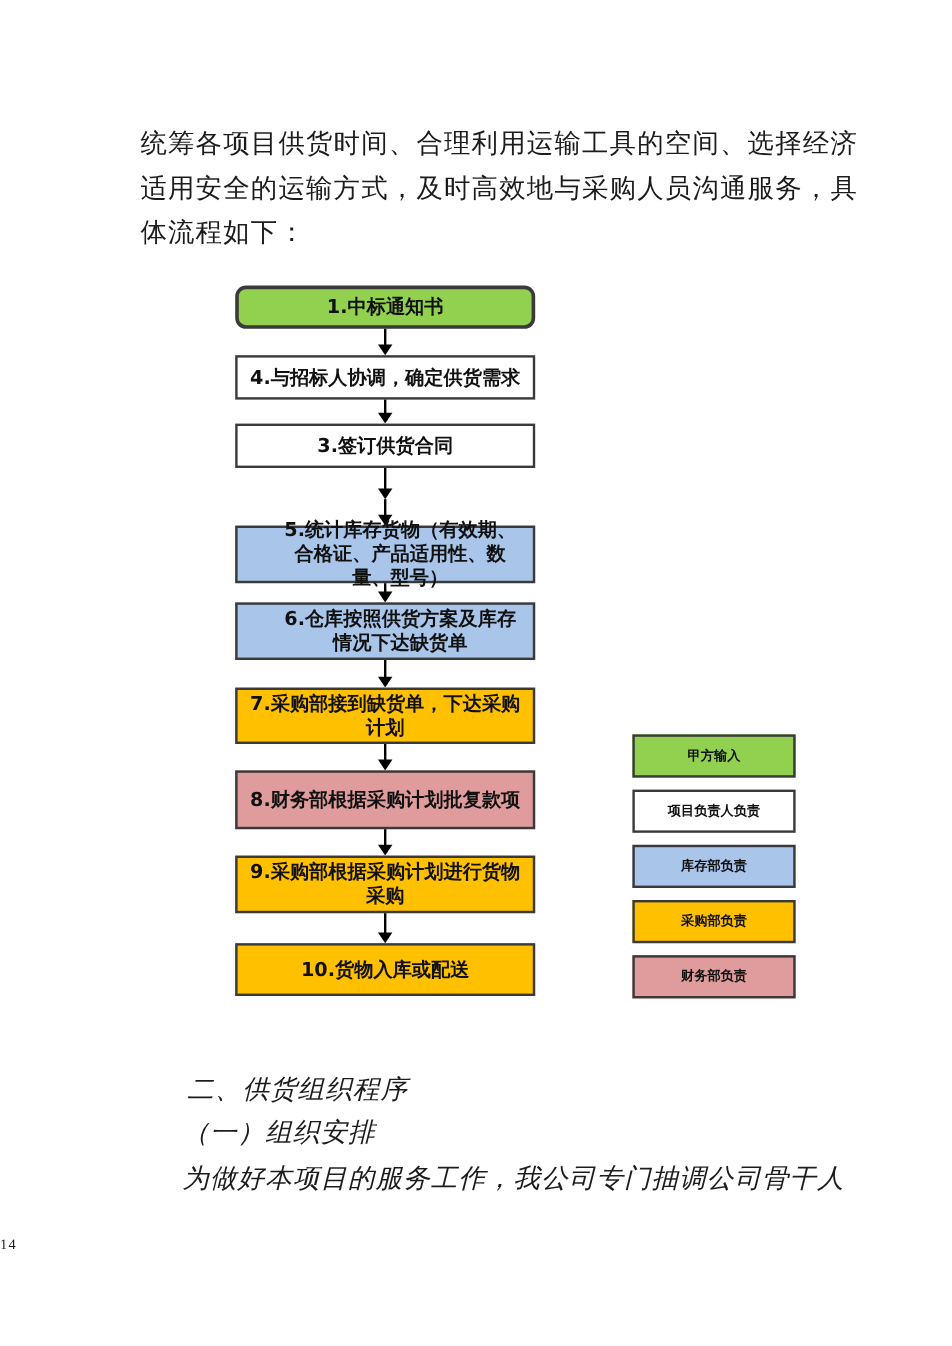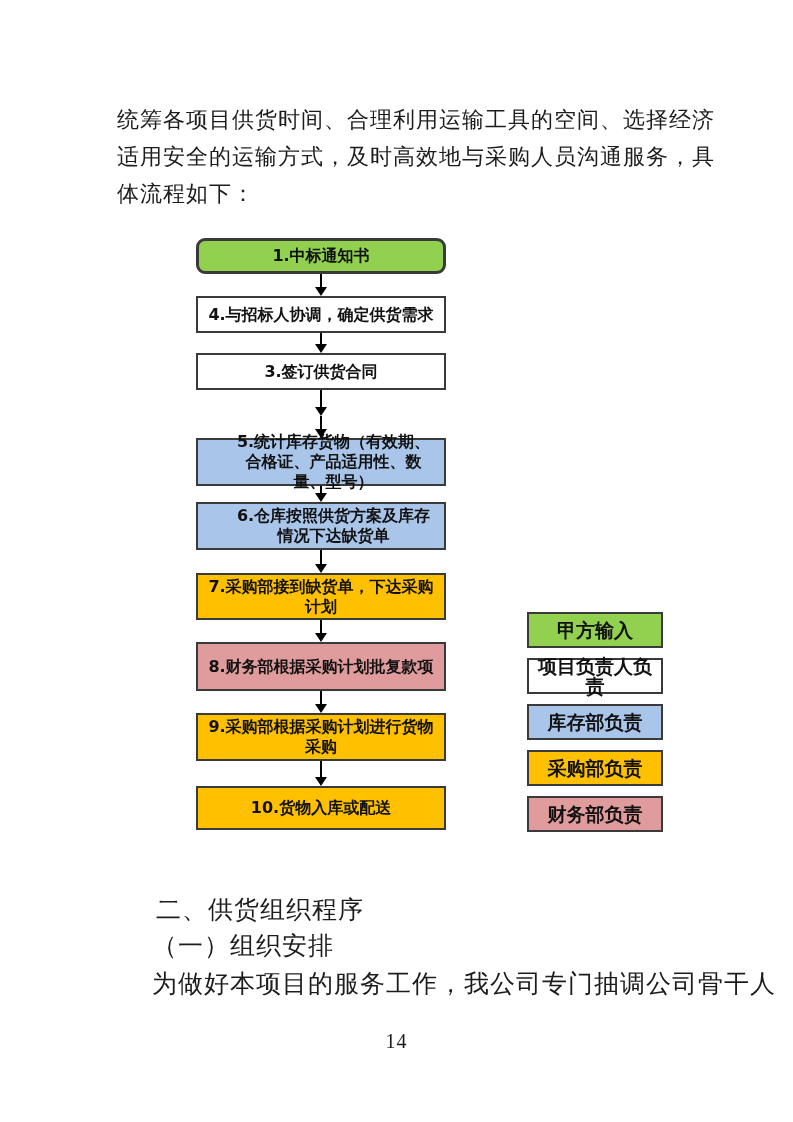--- a/index.html
+++ b/index.html
@@ -17,23 +17,24 @@
     position:absolute;
     left:117px;
     width:600px;
     font-size:22px;
     line-height:37px;
     letter-spacing:1px;
     white-space:nowrap;
   }
   .heading-line{
     position:absolute;
-    font-size:25px;
+    font-size:22px;
     letter-spacing:1px;
     white-space:nowrap;
+    font-style:italic;
   }
   
   .flow{
     position:absolute;
     left:196px;top:238px;
     width:250px;
     display:flex;flex-direction:column;align-items:center;
   }
   .step{
     box-sizing:border-box;
@@ -75,28 +76,28 @@
   
   .legend{
     position:absolute;
     left:527px;top:612px;
     width:136px;
     display:flex;flex-direction:column;
   }
   .legend .step{
     width:136px;height:36px;
     margin-bottom:10px;
-    font-size:19px;
+    font-size:11px;
     padding:2px 4px;
   }
   .page-number{
     position:absolute;
     top:1030px;left:0;width:100%;
-    text-align:center;
-    font-size:20px;
+    text-align:left;
+    font-size:12px;
     letter-spacing:1px;
   }
 </style>
 </head>
 <body>
 
 <div class="page">
 
   <div class="para-line" style="top:101px;">统筹各项目供货时间、合理利用运输工具的空间、选择经济</div>
   <div class="para-line" style="top:138px;">适用安全的运输方式，及时高效地与采购人员沟通服务，具</div>

